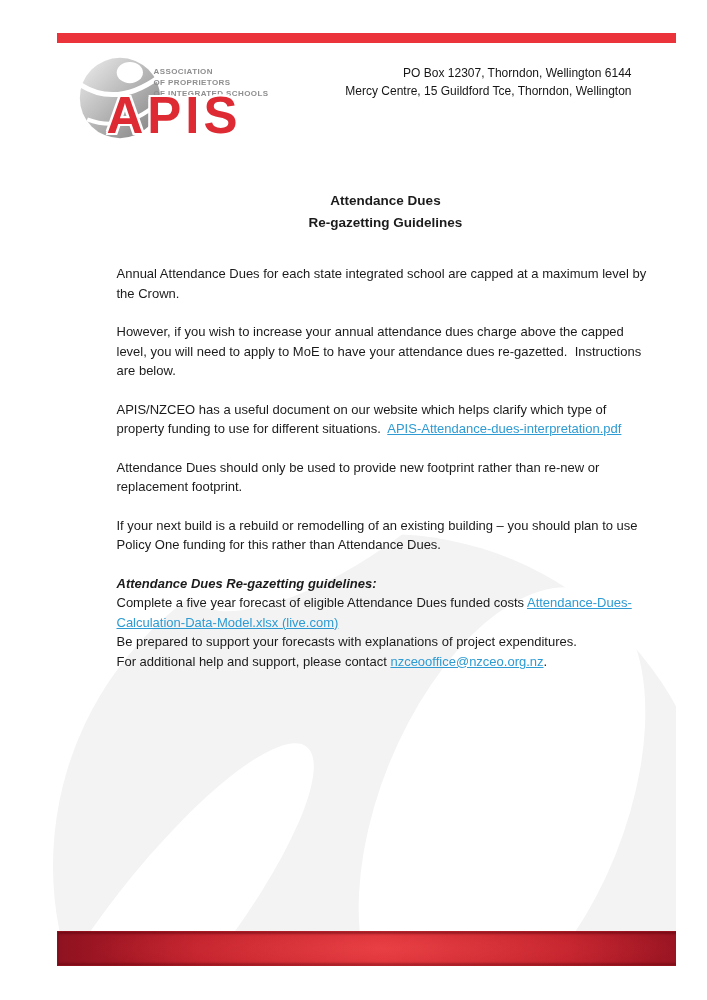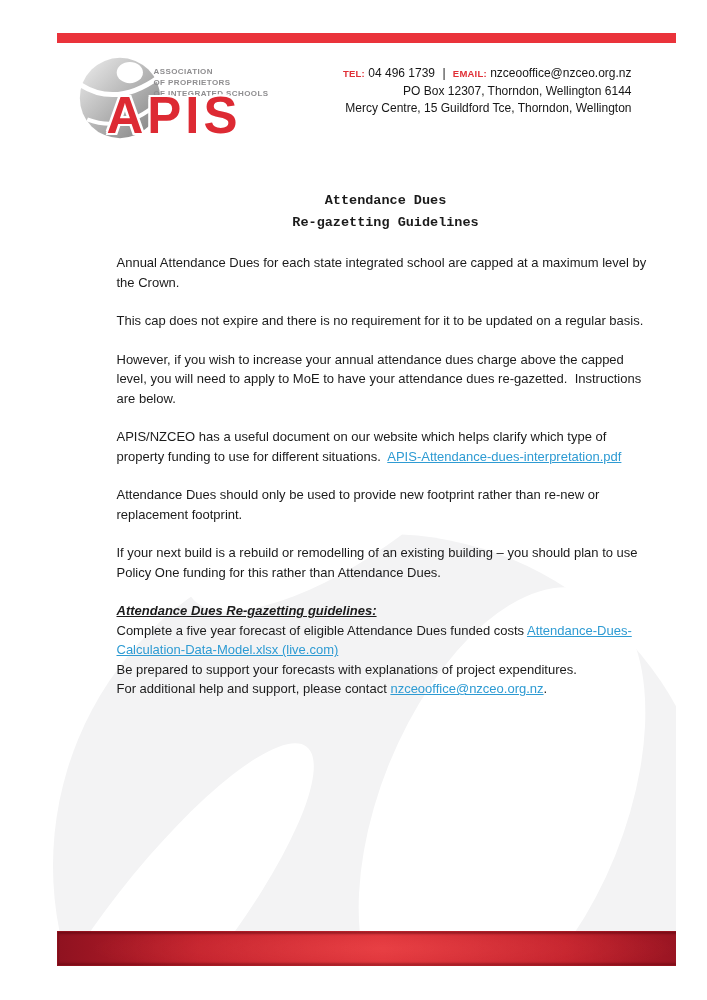--- a/index.html
+++ b/index.html
@@ -54,26 +54,25 @@
   }
   .contact .sep { padding:0 4px; }
 
   
   .doc-body {
     position:absolute; left:85px; width:538px; top:190px; z-index:1;
     font-size:13px; line-height:19.5px; color:#1b1b1b;
   }
   .doc-title {
     text-align:center; font-weight:bold; font-size:13.5px; line-height:22px;
-    margin-bottom:19px;
-    font-family:Liberation Mono, monospace;
+    margin-bottom:30px;
   }
   .doc-body p { margin:0 0 19px 0; }
   .doc-body p.tight { margin:0; }
-  .gl-heading { font-weight:bold; font-style:italic;text-decoration:underline; }
+  .gl-heading { font-weight:bold; font-style:italic; }
   .mt-md { margin-top:15px; }
   a.doc-link { color:#2e9bd3; text-decoration:underline; cursor:pointer; }
   .reviewed-row { margin-top:18px; }
   .reviewed-label { display:inline-block; width:87px; }
 </style>
 </head>
 <body>
 
 <div class="page">
 
@@ -102,41 +101,33 @@
     </svg>
     <div class="logo-org">
       <div>ASSOCIATION</div>
       <div>OF PROPRIETORS</div>
       <div>OF INTEGRATED SCHOOLS</div>
     </div>
     <div class="logo-acronym">APIS</div>
   </div>
 
   <div class="contact">
-    <div>
-      <span class="lbl">TEL:</span>
-      <span>04 496 1739</span>
-      <span class="sep">|</span>
-      <span class="lbl">EMAIL:</span>
-      <span>nzceooffice@nzceo.org.nz</span>
-    </div>
     <div>PO Box 12307, Thorndon, Wellington 6144</div>
     <div>Mercy Centre, 15 Guildford Tce, Thorndon, Wellington</div>
   </div>
 
   <div class="doc-body">
 
     <div class="doc-title">
       <div>Attendance Dues</div>
       <div>Re-gazetting Guidelines</div>
     </div>
 
     <p>Annual Attendance Dues for each state integrated school are capped at a maximum level by the Crown.</p>
 
-    <p>This cap does not expire and there is no requirement for it to be updated on a regular basis.</p>
 
     <p>However, if you wish to increase your annual attendance dues charge above the capped level, you will need to apply to MoE to have your attendance dues re-gazetted.&nbsp; Instructions are below.</p>
 
     <p><span>APIS/NZCEO has a useful document on our website which helps clarify which type of property funding to use for different situations.&nbsp; </span><a class="doc-link">APIS-Attendance-dues-interpretation.pdf</a></p>
 
     <p>Attendance Dues should only be used to provide new footprint rather than re-new or replacement footprint.</p>
 
     <p>If your next build is a rebuild or remodelling of an existing building – you should plan to use Policy One funding for this rather than Attendance Dues.</p>
 
     <p class="tight gl-heading">Attendance Dues Re-gazetting guidelines:</p>

